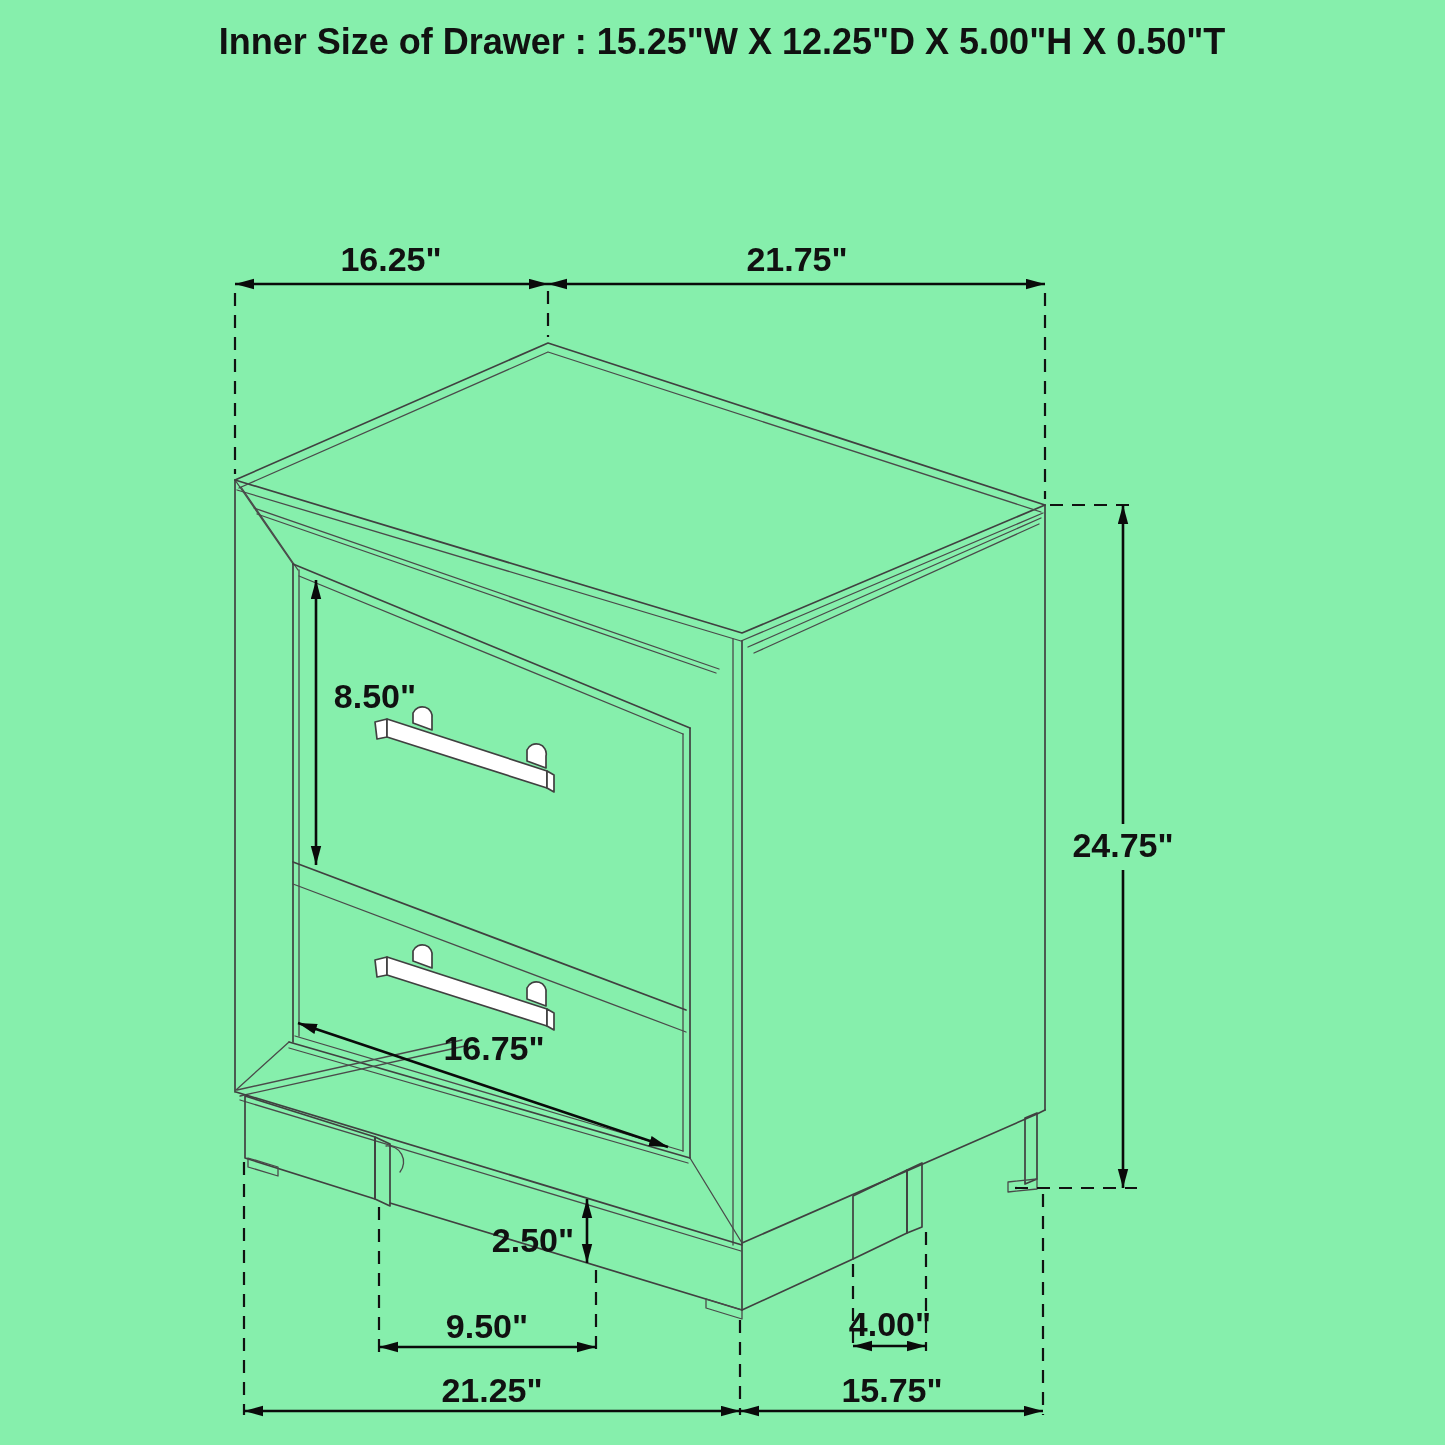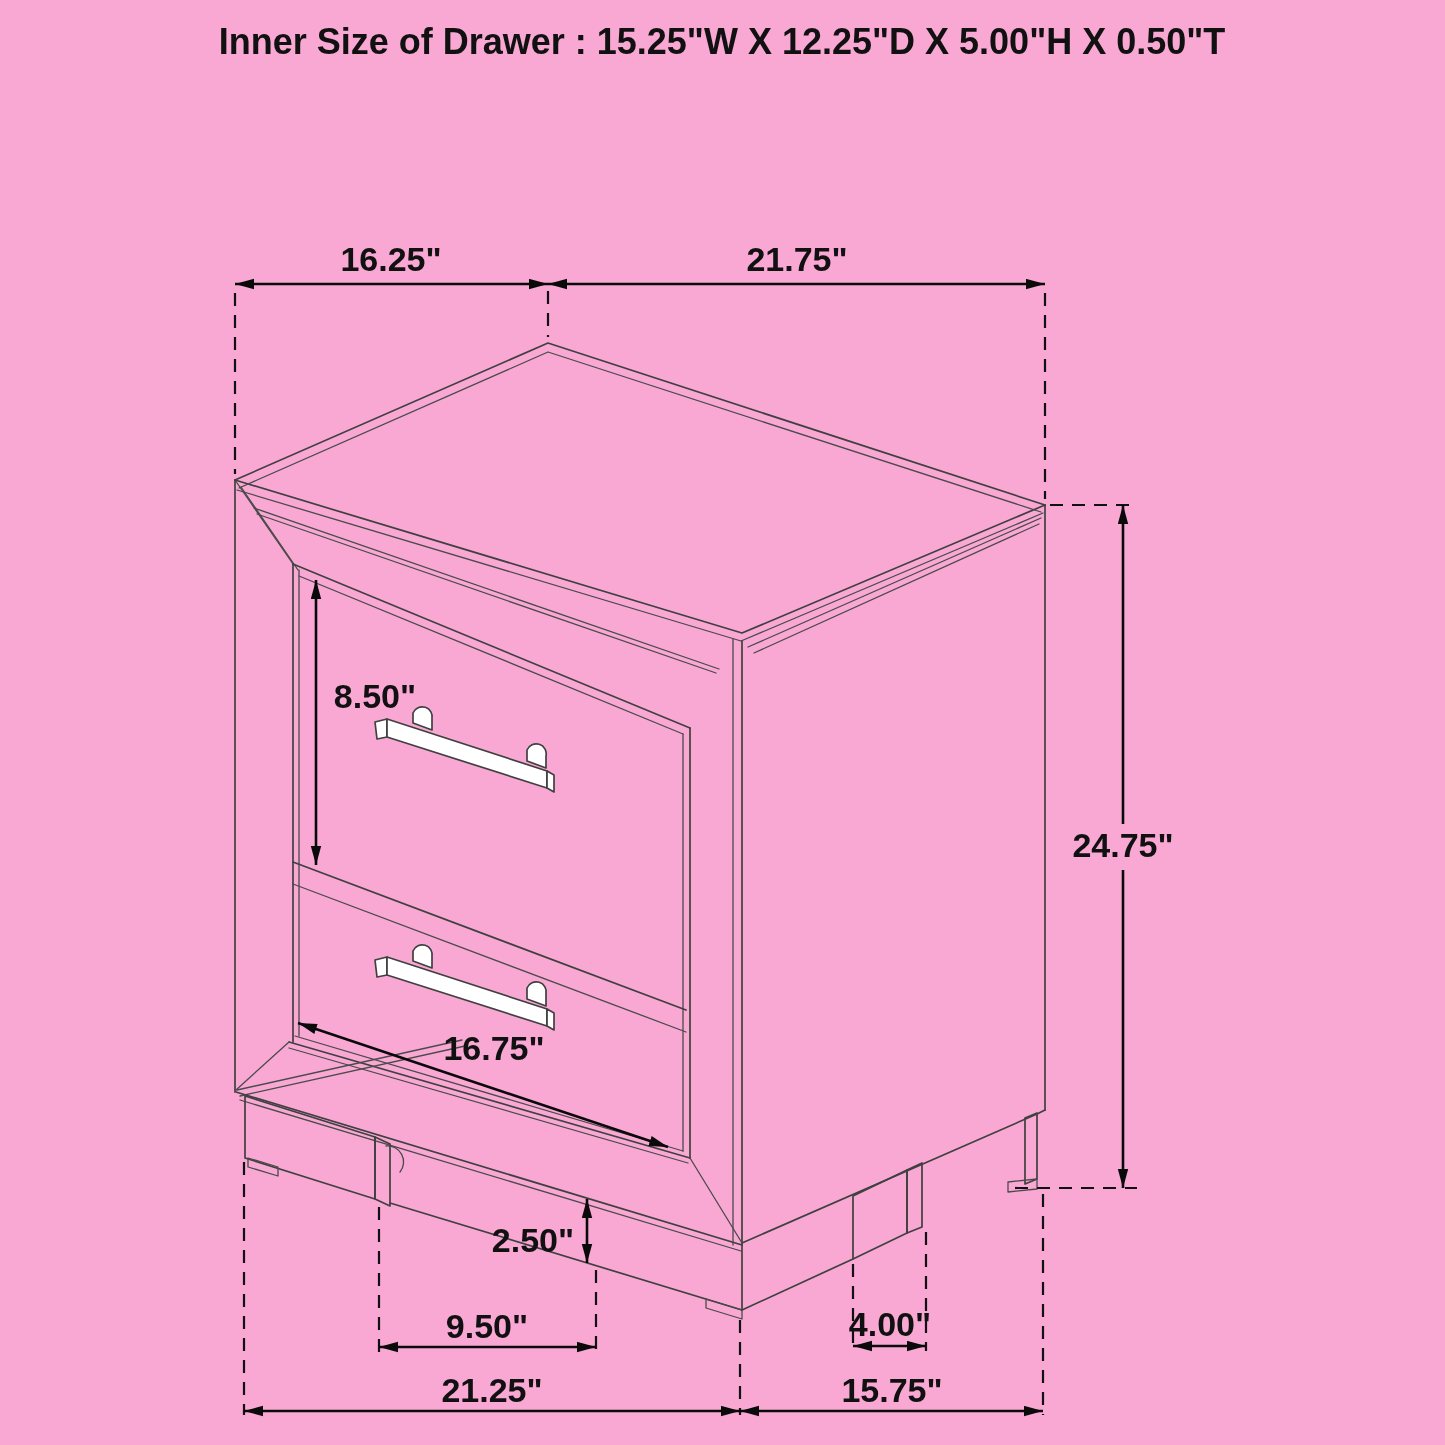--- a/index.html
+++ b/index.html
@@ -8,21 +8,21 @@
     background: #ffffff;
     width: 1445px;
     height: 1445px;
     overflow: hidden;
     font-family: "Liberation Sans", sans-serif;
   }
   #stage {
     position: relative;
     width: 1445px;
     height: 1445px;
-    background: #f9a8d4;
+    background: #86efac;
   }
   svg { display: block; }
   .struct {
     fill: none;
     stroke: #404040;
     stroke-width: 1.7;
     stroke-linejoin: round;
     stroke-linecap: round;
   }
   .thin {

